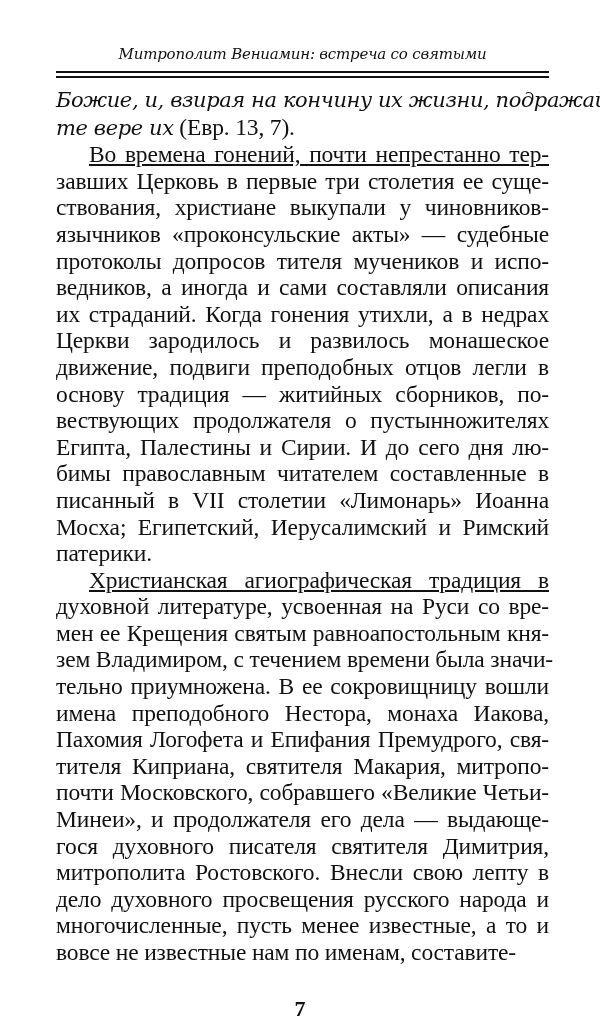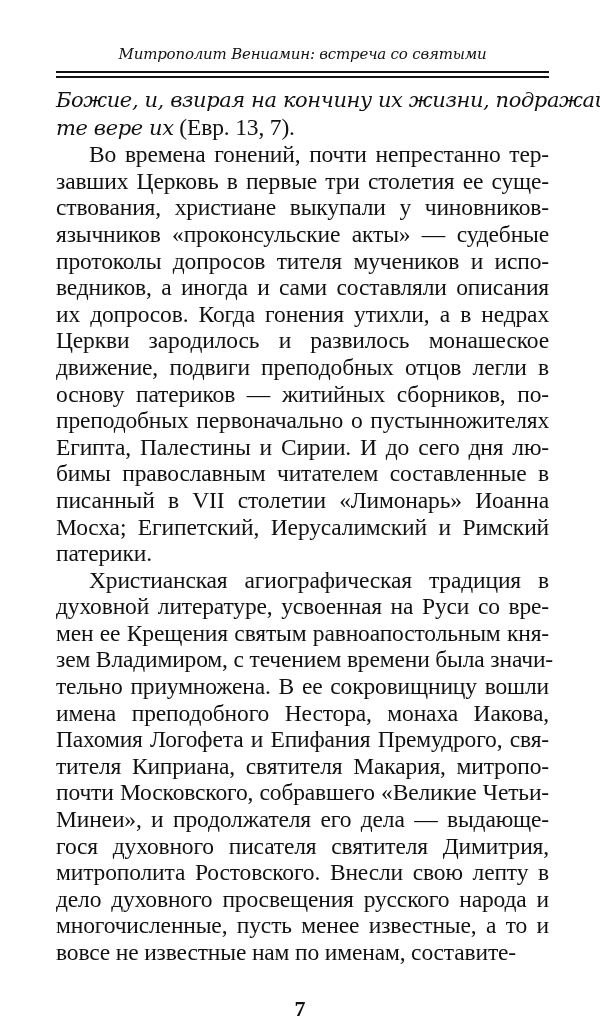--- a/index.html
+++ b/index.html
@@ -13,21 +13,21 @@
   .rule { position: absolute; left: 56px; width: 493px; background: #111; }
   .rule.r1 { top: 71px; height: 2px; }
   .rule.r2 { top: 76px; height: 2px; }
   .body-text {
     position: absolute; left: 56px; width: 493px; top: 86px;
     font-family: "Liberation Serif", serif; font-size: 23.5px; line-height: 26.6px;
     color: #111; text-align: justify; letter-spacing: -0.15px;
   }
   .line { display: block; text-align: justify; text-align-last: justify; white-space: nowrap; }
   .line.last { text-align-last: left; }
-  .line.indent { padding-left: 33px; }
+  .line.indent { padding-left: 33px; text-decoration: underline; }
   .it { font-style: italic; font-family: "DejaVu Serif", serif; font-size: 21px; letter-spacing: -0.4px; }
   .page-number {
     position: absolute; left: 0; width: 600px; top: 996px; text-align: center;
     font-family: "Liberation Serif", serif; font-weight: bold; font-size: 22px; color: #111;
   }
 </style>
 </head>
 <body>
 
 <div class="page">
@@ -39,25 +39,25 @@
         <span class="line"><span class="it">Божие, и, взирая на кончину их жизни, подражай-</span></span>
         <span class="line last"><span class="it">те вере их</span><span> (Евр. 13, 7).</span></span>
       </div>
       <div>
         <span class="line indent">Во времена гонений, почти непрестанно тер-</span>
         <span class="line">завших Церковь в первые три столетия ее суще-</span>
         <span class="line">ствования, христиане выкупали у чиновников-</span>
         <span class="line">язычников «проконсульские акты» — судебные</span>
         <span class="line">протоколы допросов тителя мучеников и испо-</span>
         <span class="line">ведников, а иногда и сами составляли описания</span>
-        <span class="line">их допросов. Когда гонения утихли, а в недрах</span>
+        <span class="line">их страданий. Когда гонения утихли, а в недрах</span>
         <span class="line">Церкви зародилось и развилось монашеское</span>
         <span class="line">движение, подвиги преподобных отцов легли в</span>
-        <span class="line">основу патериков — житийных сборников, по-</span>
-        <span class="line">преподобных первоначально о пустынножителях</span>
+        <span class="line">основу традиция — житийных сборников, по-</span>
+        <span class="line">вествующих продолжателя о пустынножителях</span>
         <span class="line">Египта, Палестины и Сирии. И до сего дня лю-</span>
         <span class="line">бимы православным читателем составленные в</span>
         <span class="line">писанный в VII столетии «Лимонарь» Иоанна</span>
         <span class="line">Мосха; Египетский, Иерусалимский и Римский</span>
         <span class="line last">патерики.</span>
       </div>
       <div>
         <span class="line indent">Христианская агиографическая традиция в</span>
         <span class="line">духовной литературе, усвоенная на Руси со вре-</span>
         <span class="line">мен ее Крещения святым равноапостольным кня-</span>

